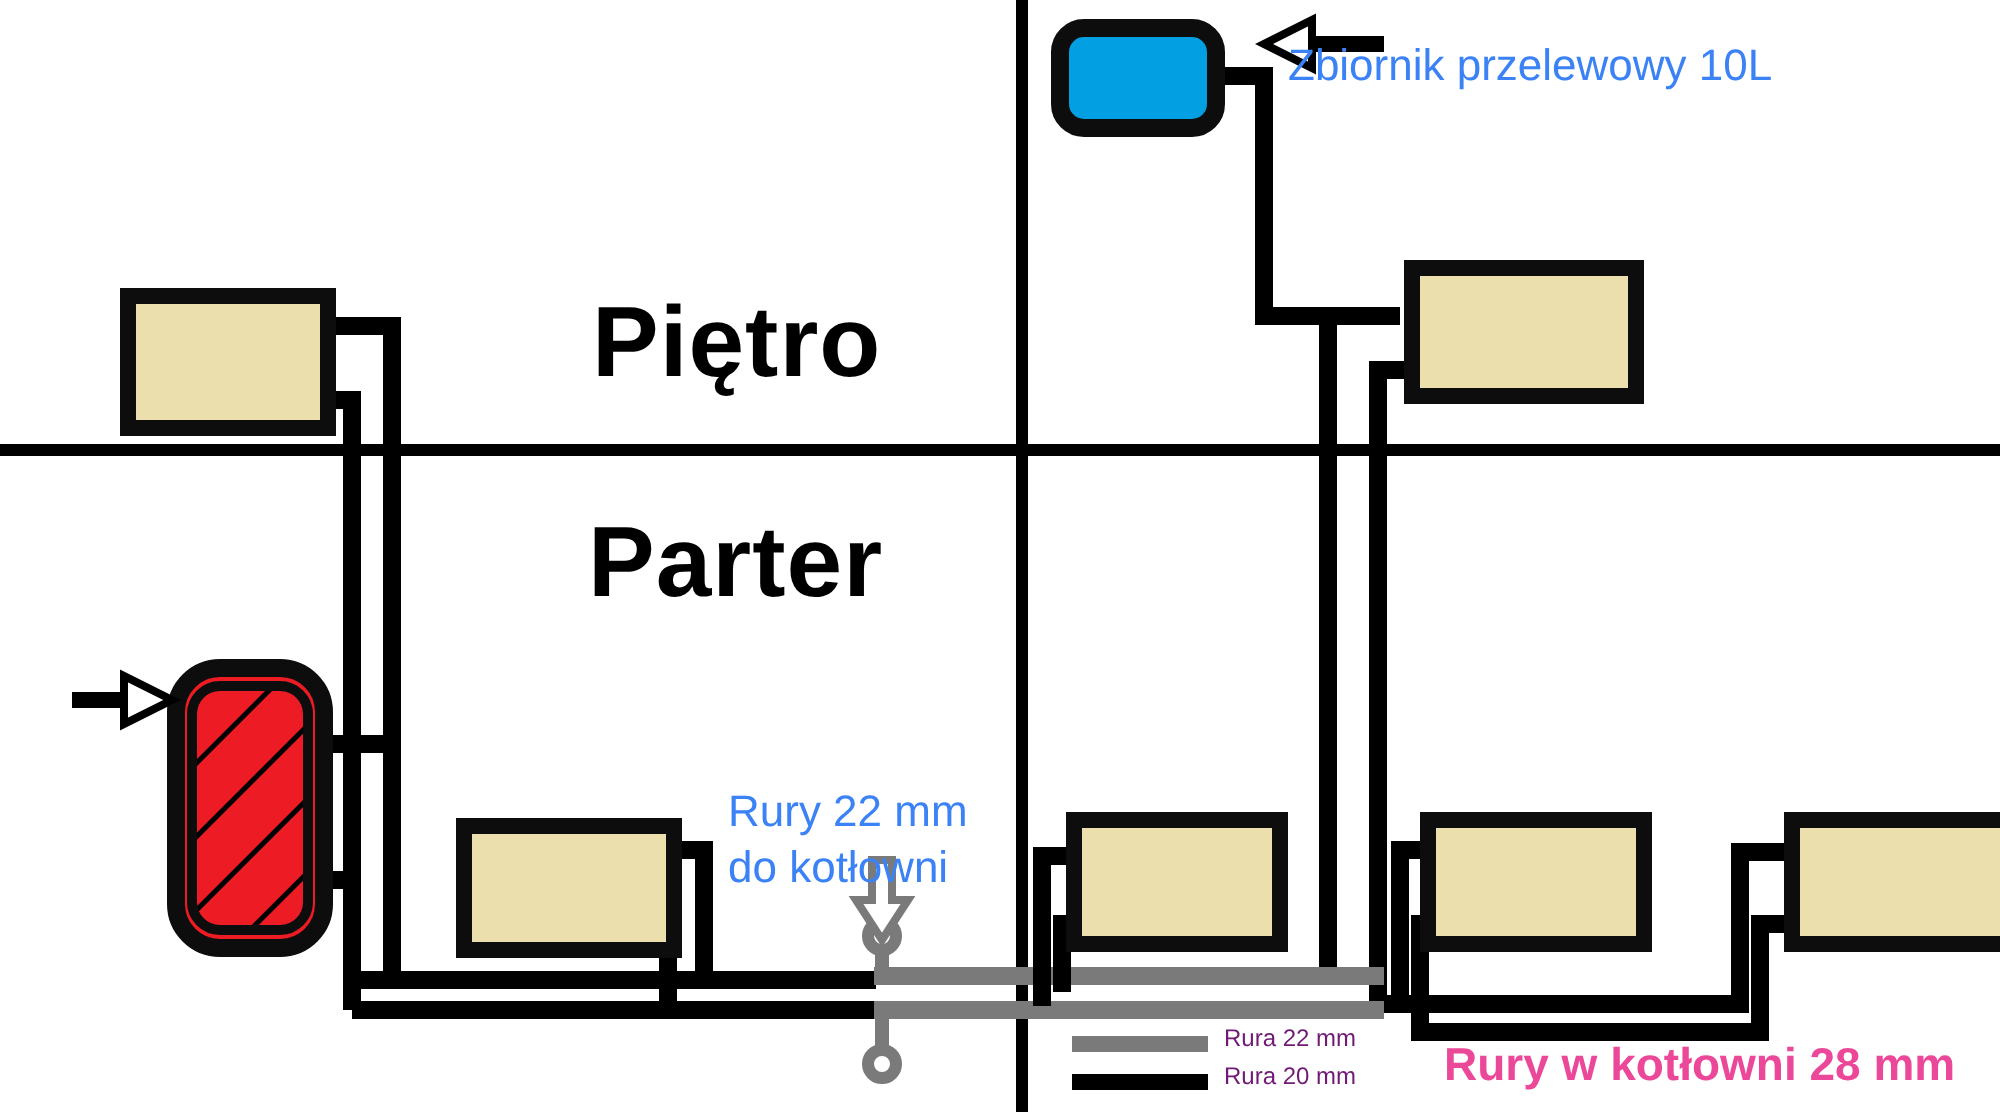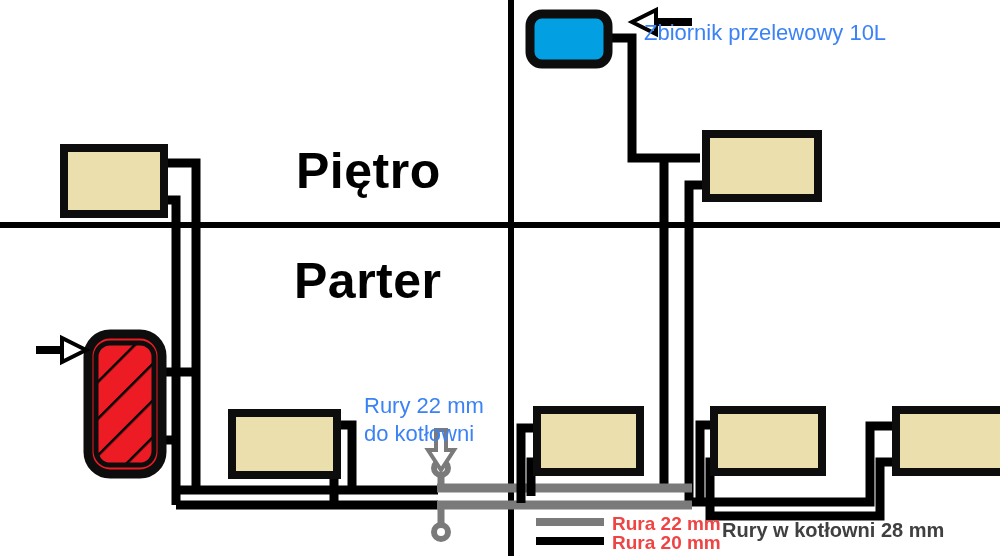--- a/index.html
+++ b/index.html
@@ -34,28 +34,28 @@
     font-weight: bold;
     font-size: 50px;
     color: #000000;
     letter-spacing: 0.5px;
   }
   .callout {
     font-size: 22px;
     color: #3b82f6;
   }
   .legend-text {
-    font-size: 19px;
+    font-size: 12px;
+    font-weight: normal;
+    color: #701a75;
+  }
+  .legend-big {
+    font-size: 23px;
     font-weight: bold;
-    color: #ef4444;
-  }
-  .legend-big {
-    font-size: 20px;
-    font-weight: bold;
-    color: #404040;
+    color: #ec4899;
   }
   .multiline { white-space: pre; }
 </style>
 </head>
 <body>
 
 <div id="diagram-root">
 
   <svg id="diagram-svg" viewBox="0 0 1000 556" xmlns="http://www.w3.org/2000/svg">
 

